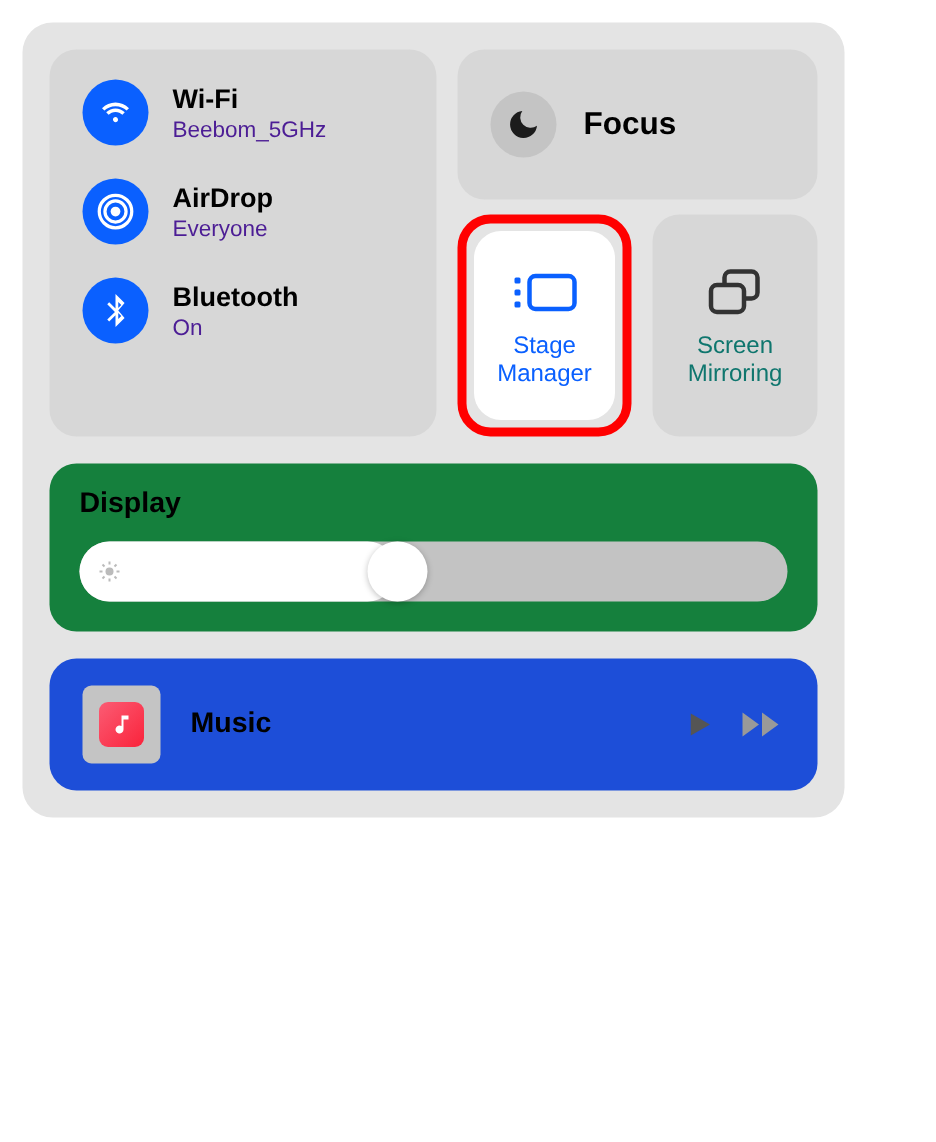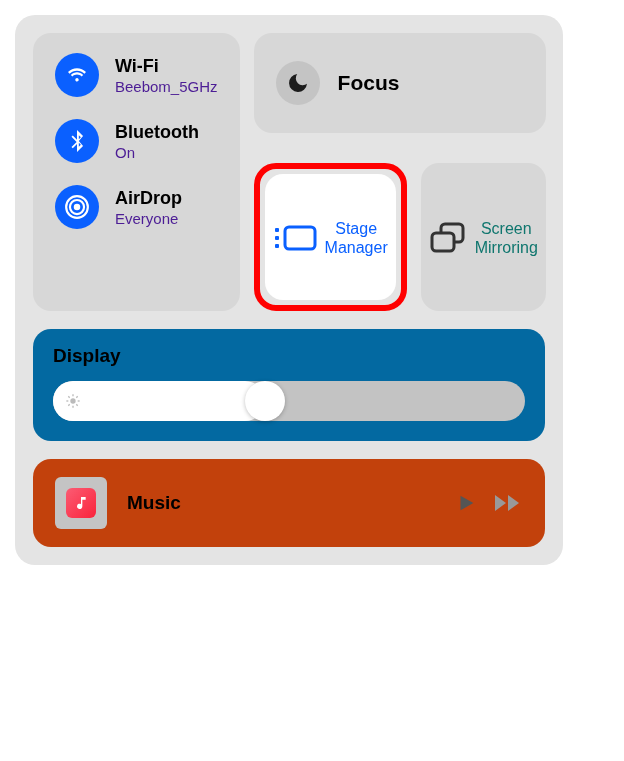--- a/index.html
+++ b/index.html
@@ -58,21 +58,21 @@
       color: #000;
     }
     .conn-status {
       font-size: 15px;
       color: #4c1d95;
       margin-top: 1px;
     }
     .right-col {
       display: flex;
       flex-direction: column;
-      gap: 30px;
+      gap: 10px;
       flex: 1;
     }
     .focus-panel {
       background: #d7d7d7;
       border-radius: 18px;
       padding: 28px 22px;
       display: flex;
       align-items: center;
       gap: 18px;
       cursor: pointer;
@@ -93,21 +93,21 @@
     }
     .tiles-row {
       display: flex;
       gap: 14px;
     }
     .tile {
       flex: 1;
       background: #d7d7d7;
       border-radius: 18px;
       display: flex;
-      flex-direction: row;
+      flex-direction: column;
       align-items: center;
       justify-content: center;
       padding: 16px 8px 14px;
       gap: 8px;
       cursor: pointer;
       min-height: 126px;
     }
     .tile-label {
       font-size: 16px;
       color: #0f766e;
@@ -121,21 +121,21 @@
       flex: 1;
       display: flex;
     }
     .tile.active {
       background: #fff;
     }
     .tile.active .tile-label {
       color: #0a60ff;
     }
     .section-panel {
-      background: #0369a1;
+      background: #15803d;
       border-radius: 18px;
       padding: 16px 20px 20px;
       margin-bottom: 18px;
     }
     .section-title {
       font-size: 19px;
       font-weight: 600;
       color: #000;
       margin-bottom: 14px;
     }
@@ -178,21 +178,21 @@
       width: 44px;
       height: 44px;
       border-radius: 50%;
       background: #c3c3c3;
       display: flex;
       align-items: center;
       justify-content: center;
       cursor: pointer;
     }
     .music-panel {
-      background: #c2410c;
+      background: #1d4ed8;
       border-radius: 18px;
       padding: 18px 22px;
       display: flex;
       align-items: center;
       gap: 20px;
     }
     .music-art {
       width: 52px;
       height: 52px;
       background: #c4c4c4;
@@ -238,46 +238,46 @@
     <div class="connectivity-panel">
       <div class="conn-item">
         <div class="conn-icon">
           <svg width="24" height="24" viewBox="0 0 24 24" fill="#fff">
               <path d="M12 18.5c.9 0 1.7-.8 1.7-1.7S12.9 15 12 15s-1.7.8-1.7 1.7.8 1.8 1.7 1.8zm-4.6-5c1.2-1.2 2.8-1.9 4.6-1.9s3.4.7 4.6 1.9l1.6-1.6C16.5 10.2 14.3 9.3 12 9.3S7.5 10.2 5.8 11.9l1.6 1.6zM3 9.1l1.6 1.6C6.5 8.9 9.1 7.8 12 7.8s5.5 1.1 7.4 2.9L21 9.1C18.6 6.7 15.4 5.3 12 5.3S5.4 6.7 3 9.1z"></path>
             </svg>
         </div>
         <div class="conn-text">
           <span class="conn-label">Wi-Fi</span>
           <span class="conn-status">Beebom_5GHz</span>
-        </div>
-      </div>
-
-      <div class="conn-item">
-        <div class="conn-icon">
-          <svg width="22" height="22" viewBox="0 0 24 24" fill="#fff">
-              <path d="M12 2v8.6L7.4 6 6 7.4 11.6 13 6 18.6 7.4 20l4.6-4.6V24l6.6-6.6L14 12l4.6-5.4L12 0v2zm2 3.8l2.2 2.2L14 10.2V5.8zm0 12.4v-4.4l2.2 2.2L14 18.2z"></path>
-            </svg>
-        </div>
-        <div class="conn-text">
-          <span class="conn-label">Bluetooth</span>
-          <span class="conn-status">On</span>
         </div>
       </div>
 
       <div class="conn-item">
         <div class="conn-icon">
           <svg width="26" height="26" viewBox="0 0 24 24" fill="none" stroke="#fff" stroke-width="2">
               <circle cx="12" cy="12" r="3" fill="#fff" stroke="none"></circle>
               <circle cx="12" cy="12" r="6.5"></circle>
               <circle cx="12" cy="12" r="10"></circle>
             </svg>
         </div>
         <div class="conn-text">
           <span class="conn-label">AirDrop</span>
           <span class="conn-status">Everyone</span>
+        </div>
+      </div>
+
+      <div class="conn-item">
+        <div class="conn-icon">
+          <svg width="22" height="22" viewBox="0 0 24 24" fill="#fff">
+              <path d="M12 2v8.6L7.4 6 6 7.4 11.6 13 6 18.6 7.4 20l4.6-4.6V24l6.6-6.6L14 12l4.6-5.4L12 0v2zm2 3.8l2.2 2.2L14 10.2V5.8zm0 12.4v-4.4l2.2 2.2L14 18.2z"></path>
+            </svg>
+        </div>
+        <div class="conn-text">
+          <span class="conn-label">Bluetooth</span>
+          <span class="conn-status">On</span>
         </div>
       </div>
     </div>
 
     <div class="right-col">
       <div class="focus-panel">
         <div class="focus-icon-wrap">
           <svg width="24" height="24" viewBox="0 0 24 24" fill="#1c1c1c">
               <path d="M21 12.8A9 9 0 1 1 11.2 3a7 7 0 0 0 9.8 9.8z"></path>
             </svg>

